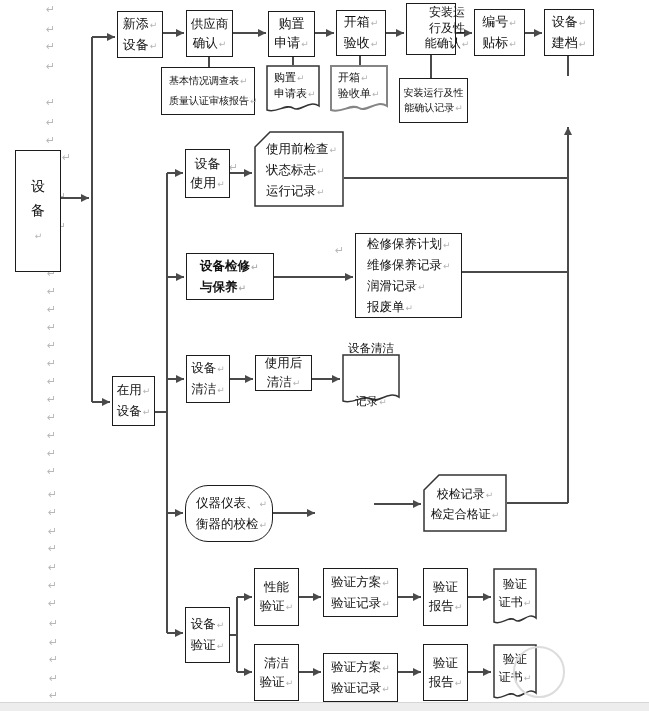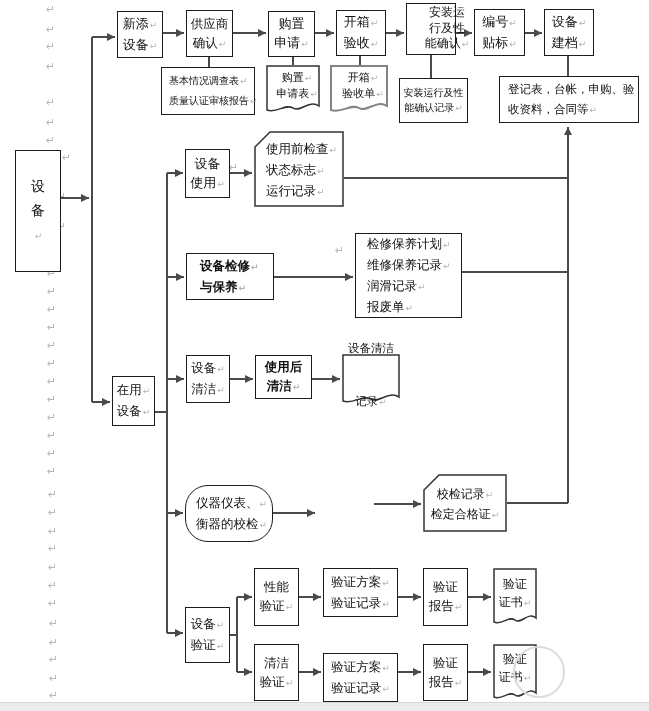--- a/index.html
+++ b/index.html
@@ -3,21 +3,21 @@
 <meta charset="utf-8">
 <style>
   html,body{margin:0;padding:0;background:#fff;}
   body{font-family:"DejaVu Sans",sans-serif;}
   #canvas{position:relative;width:649px;height:711px;background:#fff;overflow:hidden;}
   .node{position:absolute;box-sizing:border-box;z-index:2;}
   .node.rect{border:1.5px solid #1c1c1c;background:#fff;}
   .node .txt{position:absolute;left:0;top:0;right:0;bottom:0;display:flex;flex-direction:column;
              justify-content:center;align-items:center;font-size:13px;line-height:19px;color:#111;z-index:2;}
   .node .txt.left{align-items:flex-start;}
-  .node.doc .txt{padding-bottom:9px;align-items:center;}
+  .node.doc .txt{padding-bottom:9px;}
   .node.card .txt{padding-top:3px;}
   .ln{white-space:nowrap;}
   .pm{color:#b3b3b3;font-size:9px;margin-left:1px;}
   .node svg{position:absolute;left:0;top:0;z-index:1;}
   .seg{position:absolute;background:#4a4a4a;z-index:1;}
   .ah{position:absolute;width:0;height:0;z-index:1;}
   .mark{position:absolute;color:#b8b8b8;font-size:11px;z-index:1;line-height:11px;}
   .wm{position:absolute;border:2px solid #dcdcdc;border-radius:50%;z-index:3;background:transparent;}
   #bottombar{position:absolute;left:0;right:0;bottom:0;height:8px;background:#ededed;border-top:1px solid #d6d6d6;z-index:5;}
 </style>
@@ -92,26 +92,20 @@
         <div class="ln">开箱<span class="pm">↵</span></div>
         <div class="ln">验收单<span class="pm">↵</span></div>
       </div>
     </div>
     <div class="node rect" style="left: 399px; top: 78px; width: 69px; height: 45px;">
       <div class="txt" style="font-size: 10px; line-height: 15px;">
         <div class="ln">安装运行及性</div>
         <div class="ln">能确认记录<span class="pm">↵</span></div>
       </div>
     </div>
-    <div class="node rect" style="left: 499px; top: 76px; width: 140px; height: 47px;">
-      <div class="txt left" style="font-size: 11.5px; line-height: 20px; padding-left: 8px;">
-        <div class="ln">登记表，台帐，申购、验</div>
-        <div class="ln">收资料，合同等<span class="pm">↵</span></div>
-      </div>
-    </div>
     <div class="node rect" style="left: 15px; top: 150px; width: 46px; height: 122px;">
       <div class="txt" style="font-size: 14px; line-height: 24px;">
         <div class="ln">设</div>
         <div class="ln">备</div>
         <div class="ln"><span class="pm">↵</span></div>
       </div>
     </div>
     <div class="node rect" style="left: 112px; top: 376px; width: 43px; height: 50px;">
       <div class="txt" style="font-size: 12.5px;">
         <div class="ln">在用<span class="pm">↵</span></div>
@@ -147,21 +141,21 @@
         <div class="ln">润滑记录<span class="pm">↵</span></div>
         <div class="ln">报废单<span class="pm">↵</span></div>
       </div>
     </div>
     <div class="node rect" style="left: 186px; top: 355px; width: 44px; height: 48px;">
       <div class="txt" style="font-size: 12.5px;">
         <div class="ln">设备<span class="pm">↵</span></div>
         <div class="ln">清洁<span class="pm">↵</span></div>
       </div>
     </div>
-    <div class="node rect" style="left: 255px; top: 355px; width: 57px; height: 44px; font-weight: bold;">
+    <div class="node rect" style="left: 255px; top: 355px; width: 57px; height: 36px;">
       <div class="txt" style="font-size: 12.5px;">
         <div class="ln">使用后</div>
         <div class="ln">清洁<span class="pm">↵</span></div>
       </div>
     </div>
     <div class="node doc" style="left: 342px; top: 354px; width: 58px; height: 52px;">
       <svg width="58" height="52" viewBox="0 0 58 52">
         <path d="M1 1 L57 1 L57 43 C 46.400000000000006 36 36.54 50 29 45 C 20.88 40 11.600000000000001 51 1 47 Z" fill="#ffffff" stroke="#333" stroke-width="1.5"></path>
       </svg>
       <div class="txt" style="font-size: 11.5px; line-height: 17px; gap: 36px;">

